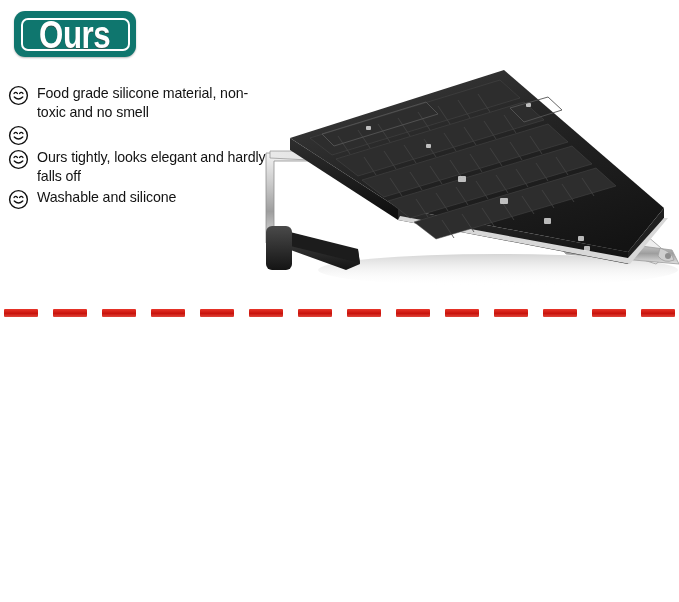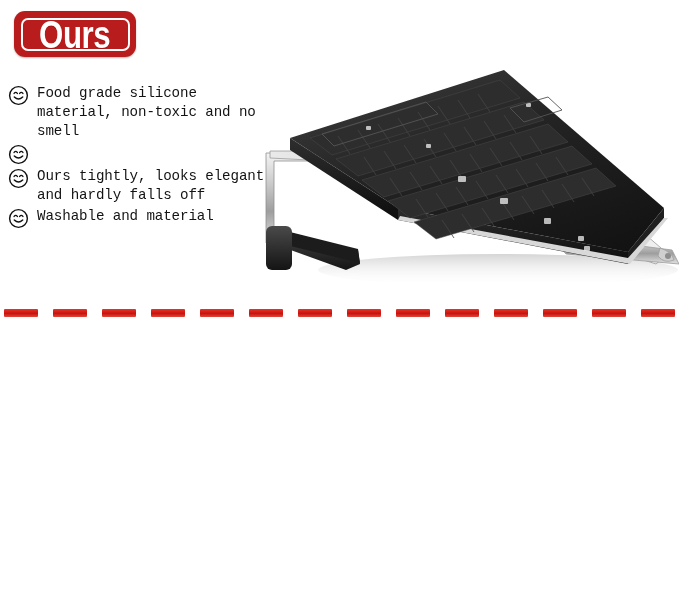--- a/index.html
+++ b/index.html
@@ -25,21 +25,21 @@
   }
   #panel-ours  { top: 0;   height: 300px; }
   #panel-others{ top: 325px; height: 277px; }
 
   
   .badge {
     position: absolute;
     display: flex;
     align-items: center;
     justify-content: center;
-    background: #b91c1c;
+    background: #0f766e;
     border-radius: 11px;
     box-shadow: 0 1px 2px rgba(0,0,0,0.28);
   }
   .badge-inner {
     border: 2px solid #ffffff;
     border-radius: 7px;
     width: calc(100% - 13px);
     height: calc(100% - 13px);
     display: flex;
     align-items: center;
@@ -57,21 +57,20 @@
   }
   #badge-ours   { left: 14px; top: 11px;  width: 122px; height: 46px; }
   #badge-ours   .badge-text { font-size: 34px; }
 
   
   .feature-list {
     position: absolute;
     list-style: none;
     margin: 0;
     padding: 0;
-    font-family: Liberation Mono, monospace;
   }
   #list-ours   { left: 8px; top: 84px;  width: 258px; }
 
   .feature-item {
     display: flex;
     align-items: flex-start;
     margin-bottom: 2px;
   }
 
   .face-icon {
@@ -167,21 +166,21 @@
 
     <li class="feature-item">
       <span class="face-icon">
         <svg viewBox="0 0 22 22" width="21" height="21" aria-hidden="true">
           <circle cx="11" cy="11" r="9.3" fill="#ffffff" stroke="#111" stroke-width="1.5"></circle>
           <path d="M6.4 8.8 q1.7 -2.1 3.4 0" fill="none" stroke="#111" stroke-width="1.5" stroke-linecap="round"></path>
           <path d="M12.2 8.8 q1.7 -2.1 3.4 0" fill="none" stroke="#111" stroke-width="1.5" stroke-linecap="round"></path>
           <path d="M6.6 12.6 q4.4 4.3 8.8 0" fill="none" stroke="#111" stroke-width="1.5" stroke-linecap="round"></path>
         </svg>
       </span>
-      <span class="feature-text">Washable and material</span>
+      <span class="feature-text">Washable and silicone</span>
     </li>
 
   </ul>
 
   <div class="photo" id="photo-ours">
     <svg viewBox="0 0 431 236" width="431" height="236" aria-hidden="true">
       <defs>
         <linearGradient id="alu" x1="0" y1="0" x2="0" y2="1">
           <stop offset="0%" stop-color="#f4f4f4"></stop>
           <stop offset="35%" stop-color="#c9c9c9"></stop>

